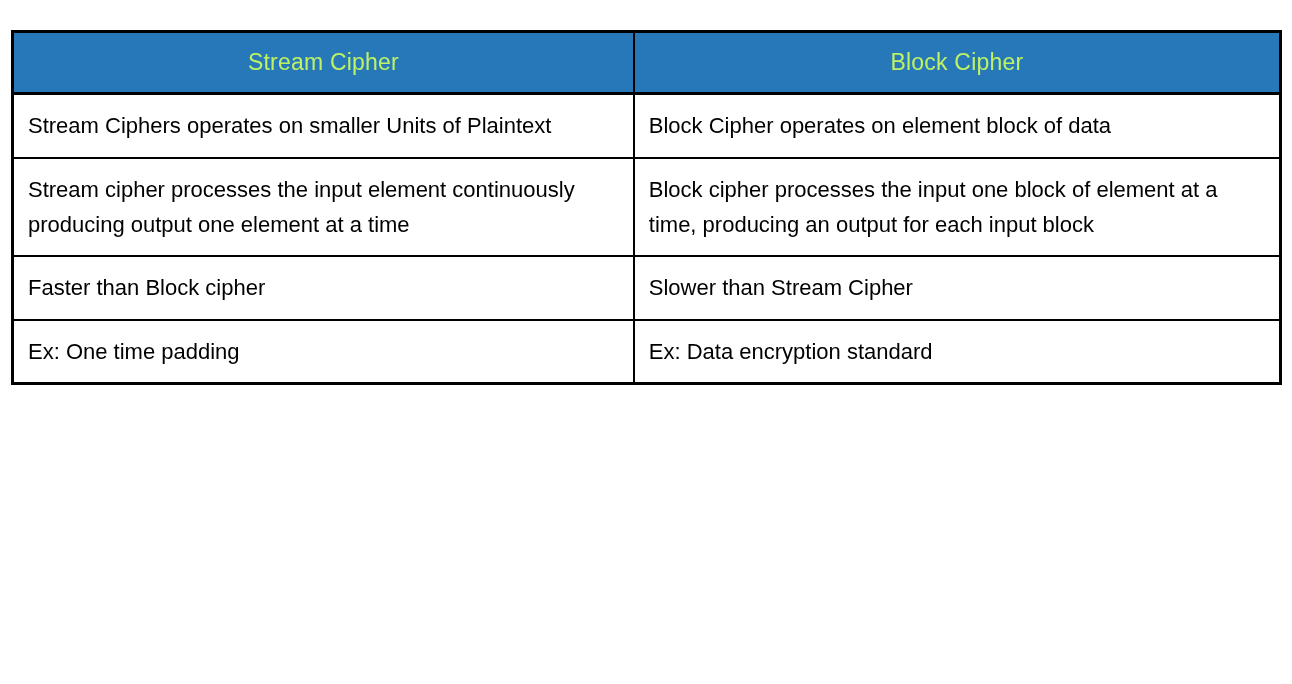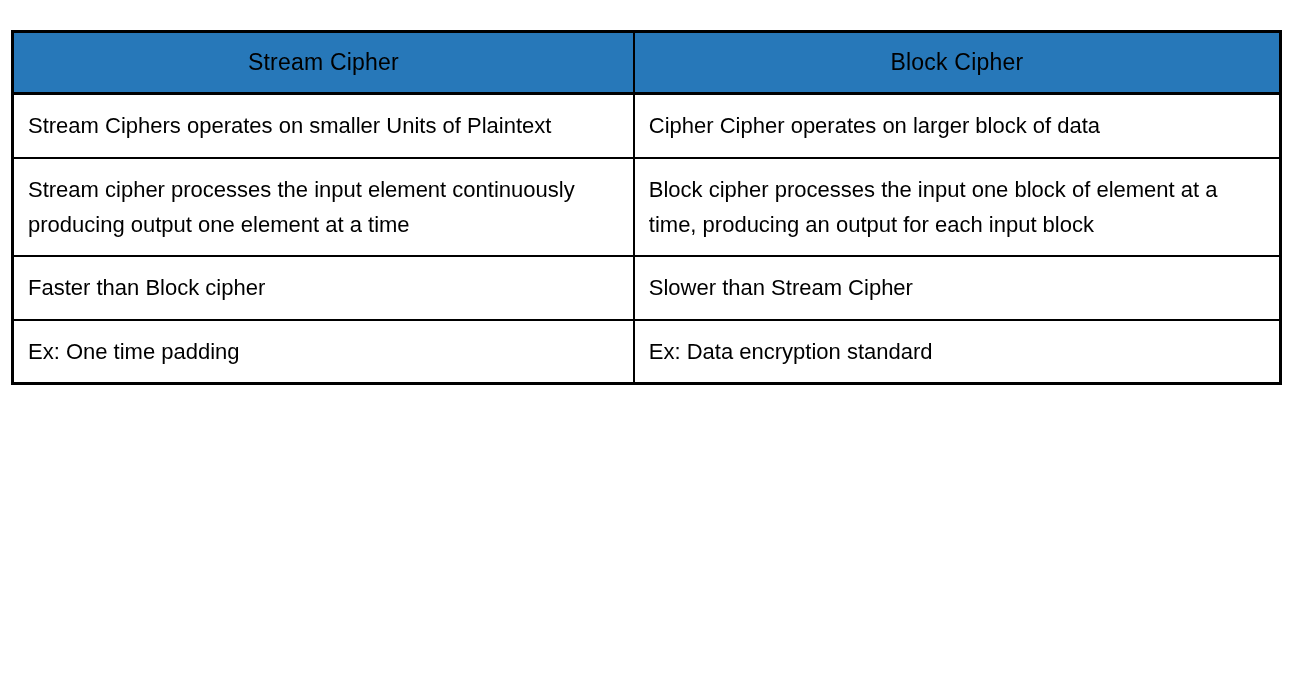--- a/index.html
+++ b/index.html
@@ -19,21 +19,21 @@
   table.cipher-table {
     width: 100%;
     border-collapse: collapse;
     table-layout: fixed;
     border: 3px solid #000000;
   }
   col.col-stream { width: 49%; }
   col.col-block  { width: 51%; }
   th.header-cell {
     background: #2778b9;
-    color: #000000;
+    color: #bef264;
     font-size: 23px;
     font-weight: normal;
     text-align: center;
     vertical-align: middle;
     height: 62px;
     border: 2px solid #000000;
     border-bottom: 3px solid #000000;
     letter-spacing: 0.2px;
   }
   td.body-cell {
@@ -58,21 +58,21 @@
     </colgroup>
     <thead>
       <tr>
         <th class="header-cell">Stream Cipher</th>
         <th class="header-cell">Block Cipher</th>
       </tr>
     </thead>
     <tbody>
       <tr class="data-row">
         <td class="body-cell">Stream Ciphers operates on smaller Units of Plaintext</td>
-        <td class="body-cell">Cipher Cipher operates on larger block of data</td>
+        <td class="body-cell">Block Cipher operates on element block of data</td>
       </tr>
       <tr class="data-row">
         <td class="body-cell">Stream cipher processes the input element continuously producing output one element at a time</td>
         <td class="body-cell">Block cipher processes the input one block of element at a time, producing an output for each input block</td>
       </tr>
       <tr class="data-row">
         <td class="body-cell">Faster than Block cipher</td>
         <td class="body-cell">Slower than Stream Cipher</td>
       </tr>
       <tr class="data-row">

